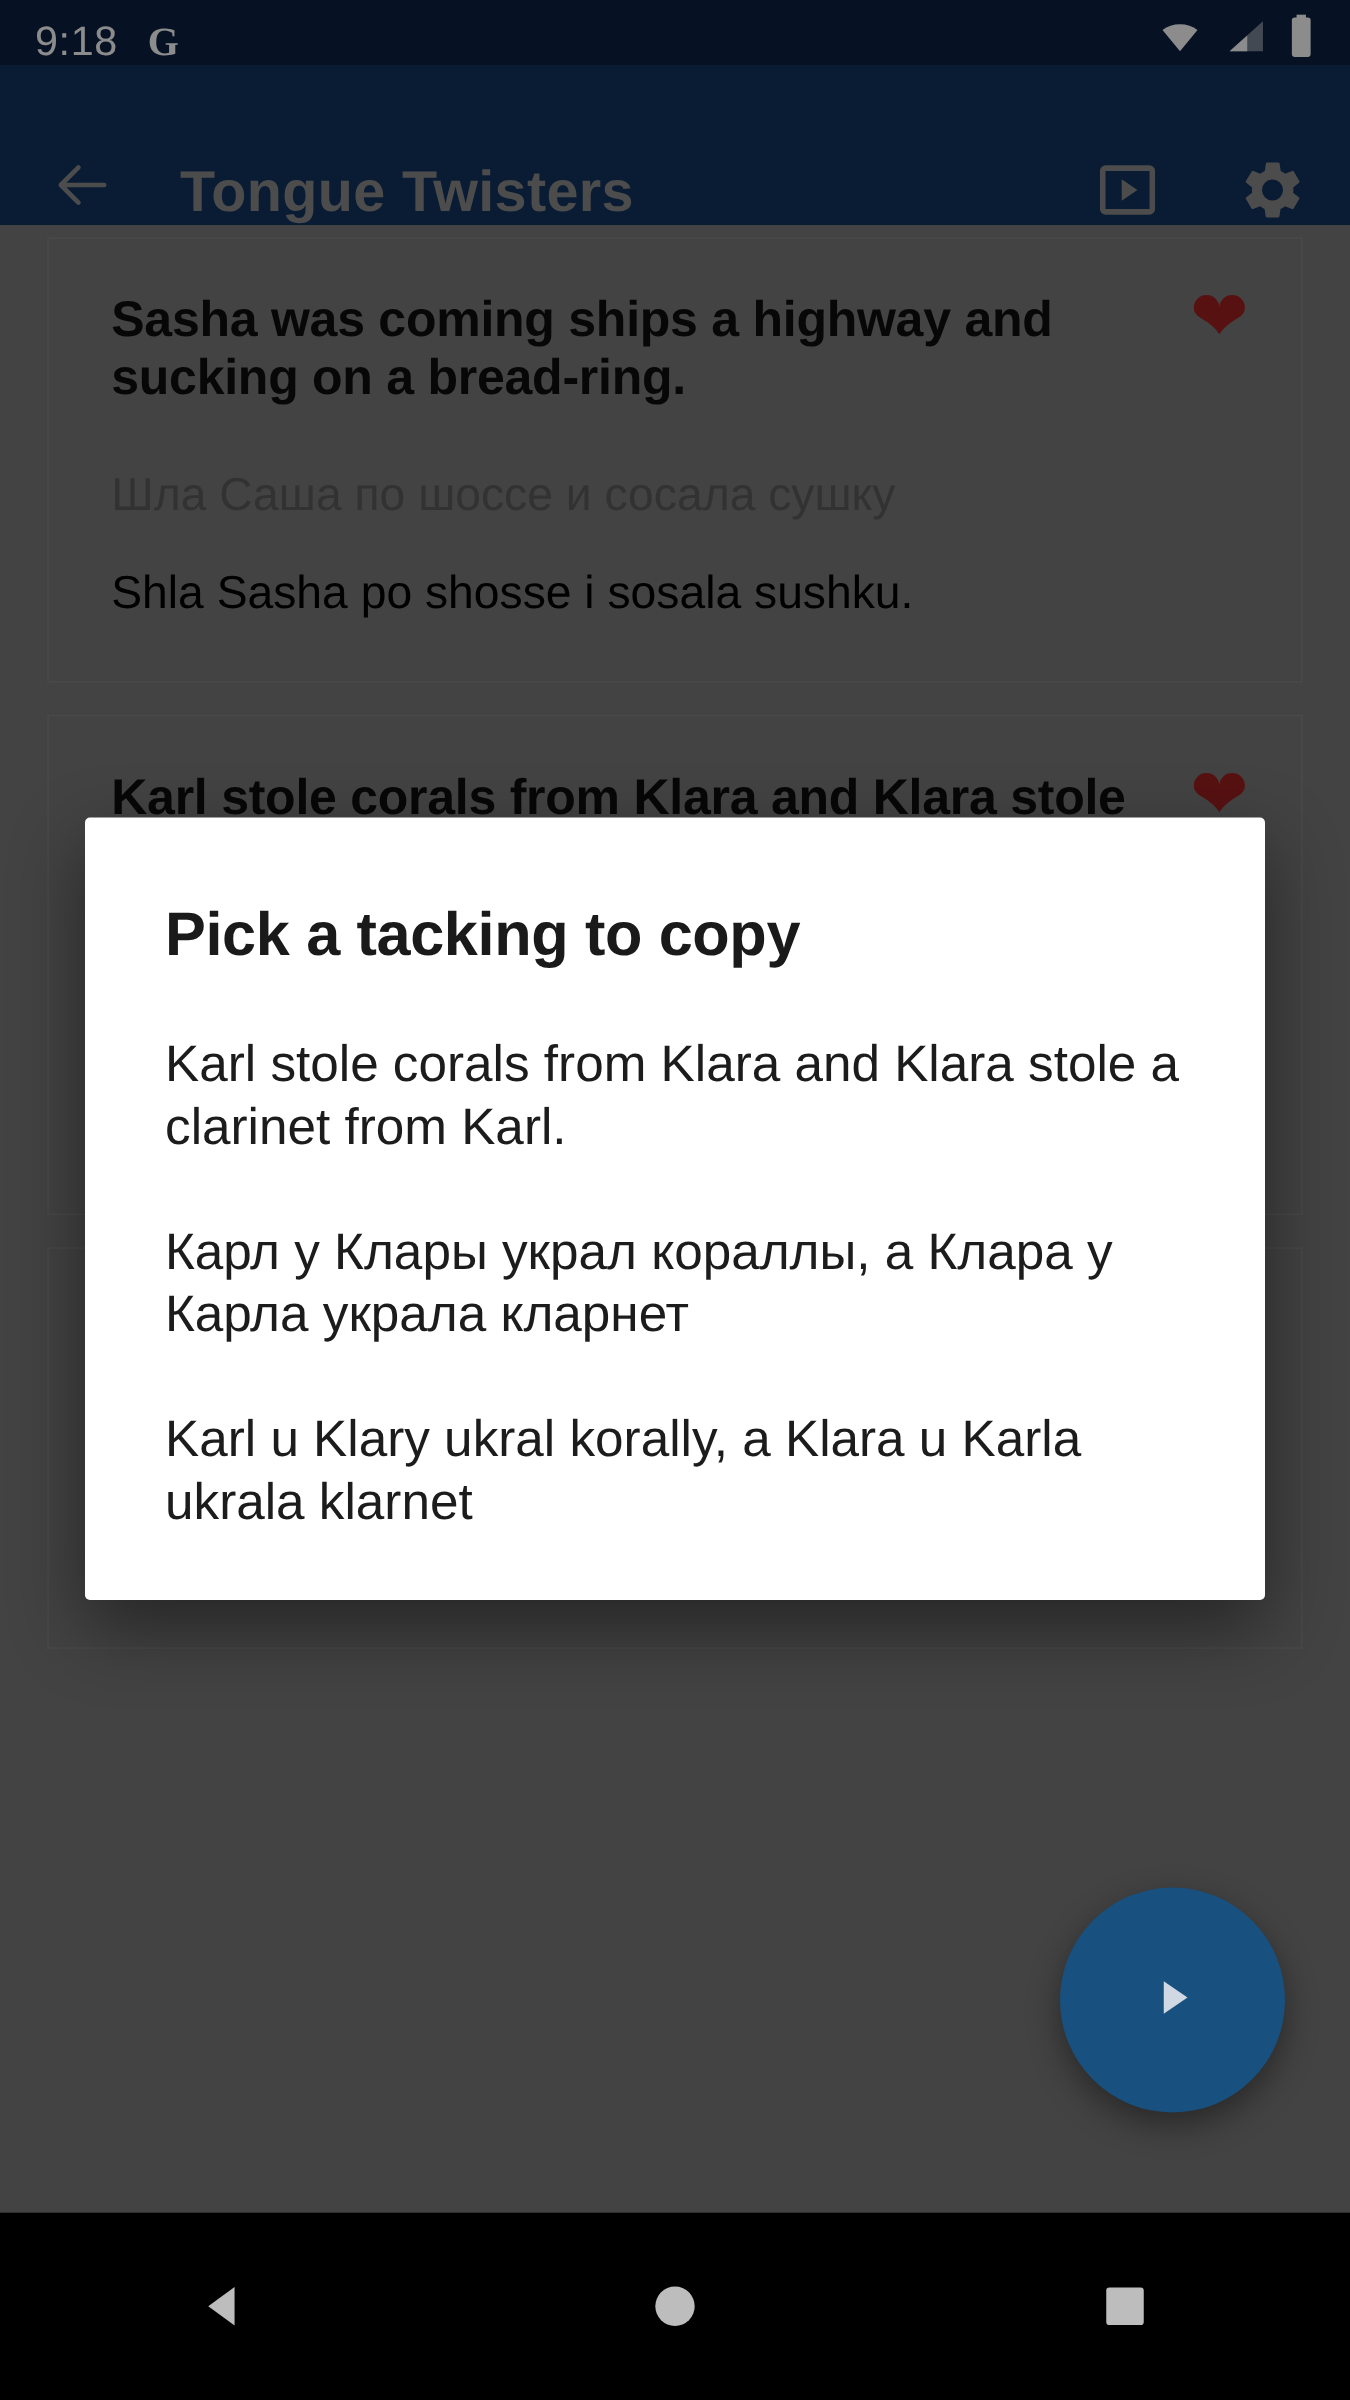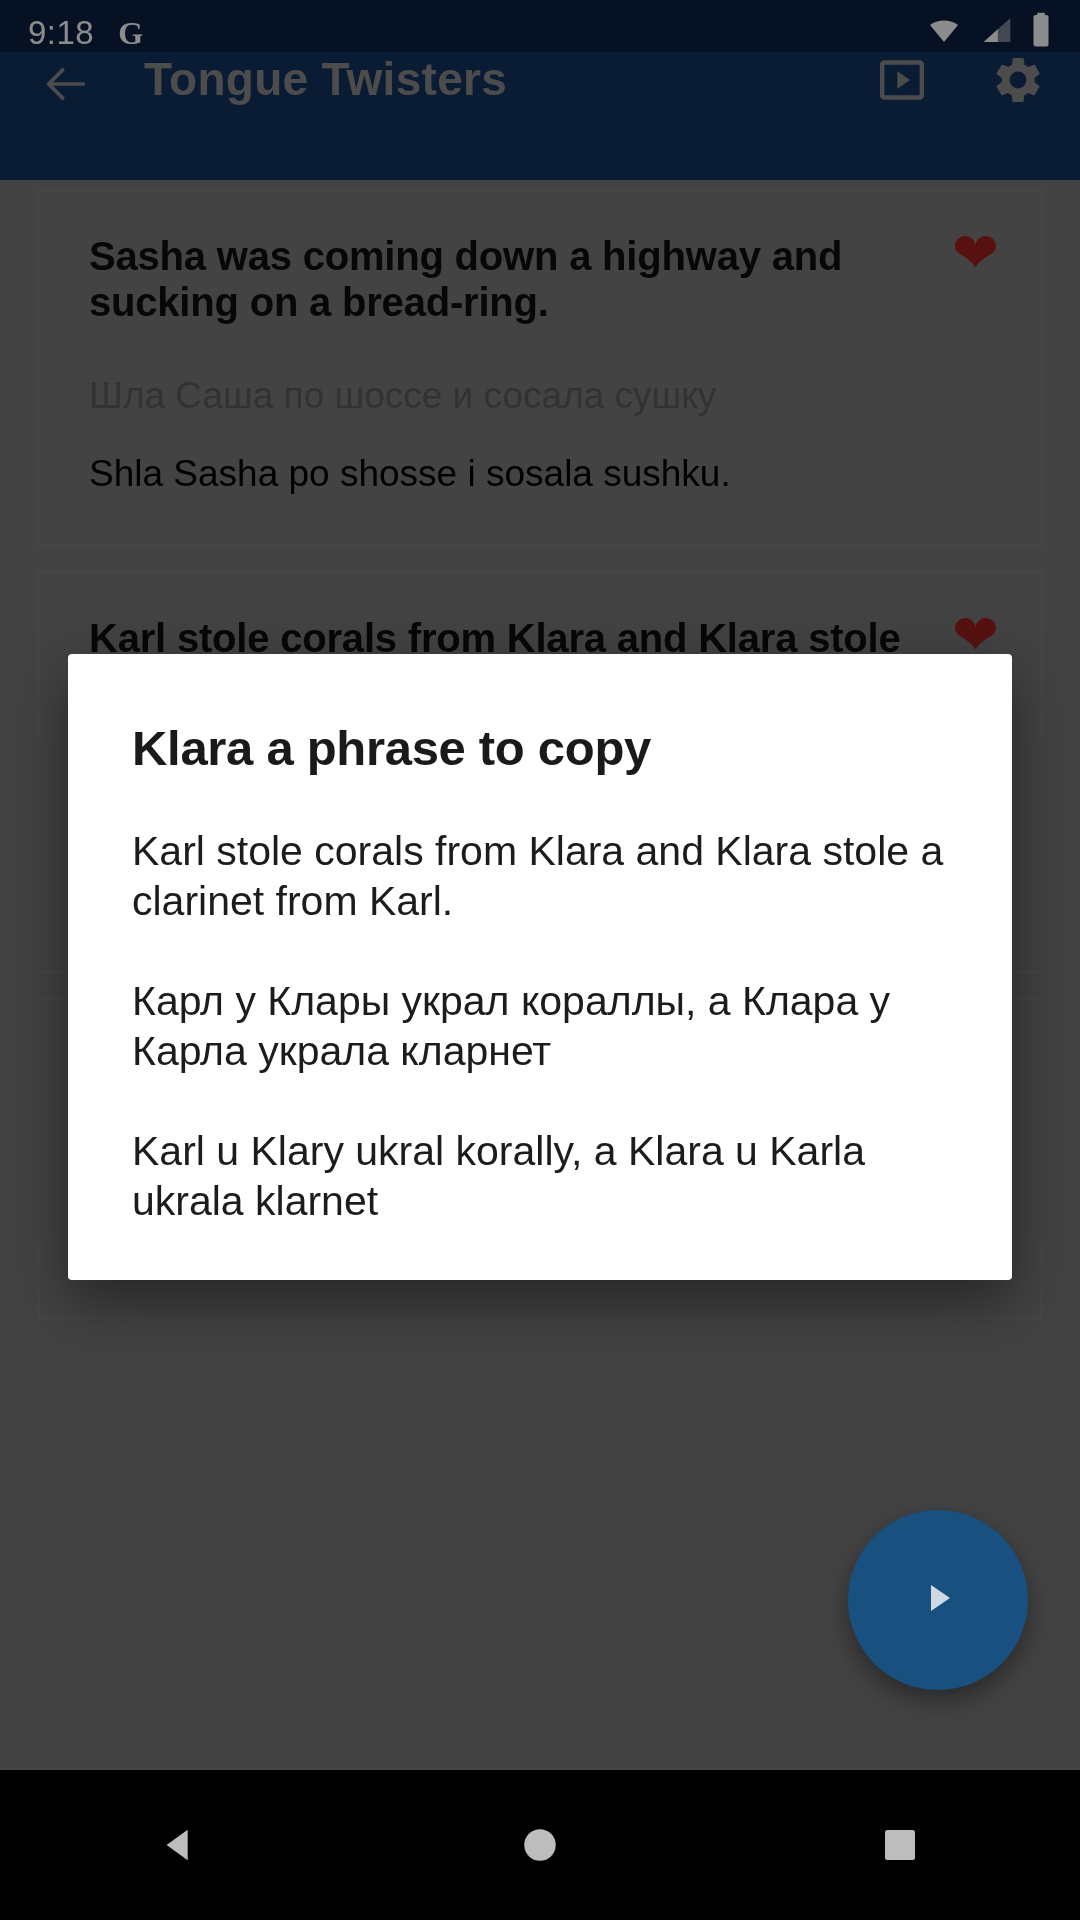--- a/index.html
+++ b/index.html
@@ -35,21 +35,21 @@
   }
   #status-right{
     margin-left:auto; display:flex; align-items:center; gap:14px;
   }
 
   
   #app-bar{
     position:absolute; top:52px; left:0;
     width:1080px; height:128px;
     background:#12335e;
-    display:flex; align-items:flex-start;
+    display:flex; align-items:flex-end;
     padding:0 34px;
     z-index:30;
   }
   #back-btn{ width:64px; height:64px; display:flex; align-items:center; justify-content:center; }
   #app-title{
     color:#8b8b8b; font-size:46px; font-weight:700;
     margin-left:46px; letter-spacing:.3px;
     white-space:nowrap;
   }
   #app-bar-actions{ margin-left:auto; display:flex; align-items:center; gap:60px; }
@@ -185,21 +185,21 @@
           <path fill="#8b8b8b" d="M19.1 12.9c.04-.3.06-.6.06-.9s-.02-.6-.07-.9l2-1.55a.48.48 0 0 0 .11-.6l-1.9-3.28a.48.48 0 0 0-.58-.21l-2.35.95a6.9 6.9 0 0 0-1.56-.9l-.36-2.5a.47.47 0 0 0-.47-.4h-3.8a.47.47 0 0 0-.46.4l-.36 2.5c-.56.23-1.08.54-1.56.9l-2.35-.95a.47.47 0 0 0-.58.21L2.9 8.95c-.12.2-.07.45.11.6l2 1.55c-.05.3-.08.6-.08.9s.03.6.08.9l-2 1.55a.48.48 0 0 0-.11.6l1.9 3.28c.12.21.36.29.58.21l2.35-.95c.49.37 1 .68 1.56.9l.36 2.5c.04.23.23.4.47.4h3.8c.24 0 .43-.17.47-.4l.36-2.5c.56-.23 1.07-.53 1.56-.9l2.35.95c.22.08.46 0 .58-.21l1.9-3.28a.48.48 0 0 0-.11-.6l-2-1.55zM12 15.6A3.6 3.6 0 1 1 12 8.4a3.6 3.6 0 0 1 0 7.2z"></path>
         </svg>
       </span>
     </span>
   </div>
 
   <div id="list">
 
     <div class="card">
       <div class="heart">❤</div>
-      <div class="card-en">Sasha was coming down a highway and sucking on a bread-ring.</div>
+      <div class="card-en">Sasha was coming ships a highway and sucking on a bread-ring.</div>
       <div class="card-ru">Шла Саша по шоссе и сосала сушку</div>
       <div class="card-tr">Shla Sasha po shosse i sosala sushku.</div>
     </div>
 
     <div class="card">
       <div class="heart">❤</div>
       <div class="card-en">Karl stole corals from Klara and Klara stole a clarinet from Karl.</div>
       <div class="card-ru">Карл у Клары украл кораллы, а Клара у Карла украла кларнет</div>
       <div class="card-tr">Karl u Klary ukral korally, a Klara u Karla ukrala klarnet</div>
     </div>
@@ -215,21 +215,21 @@
 
   <div id="fab">
     <span>
       <svg width="48" height="48" viewBox="0 0 24 24">
           <path fill="#cfd8e3" d="M8.5 5.5 18 12l-9.5 6.5z"></path>
         </svg>
     </span>
   </div>
 
   <div id="dialog">
-    <div id="dialog-title">Klara a phrase to copy</div>
+    <div id="dialog-title">Pick a tacking to copy</div>
     <div class="dialog-item">Karl stole corals from Klara and Klara stole a clarinet from Karl.</div>
     <div class="dialog-item">Карл у Клары украл кораллы, а Клара у Карла украла кларнет</div>
     <div class="dialog-item">Karl u Klary ukral korally, a Klara u Karla ukrala klarnet</div>
   </div>
 
   <div id="nav-bar">
     <span class="nav-btn">
       <svg width="46" height="46" viewBox="0 0 24 24">
           <path fill="#bdbdbd" d="M16 4 5 12l11 8z"></path>
         </svg>

